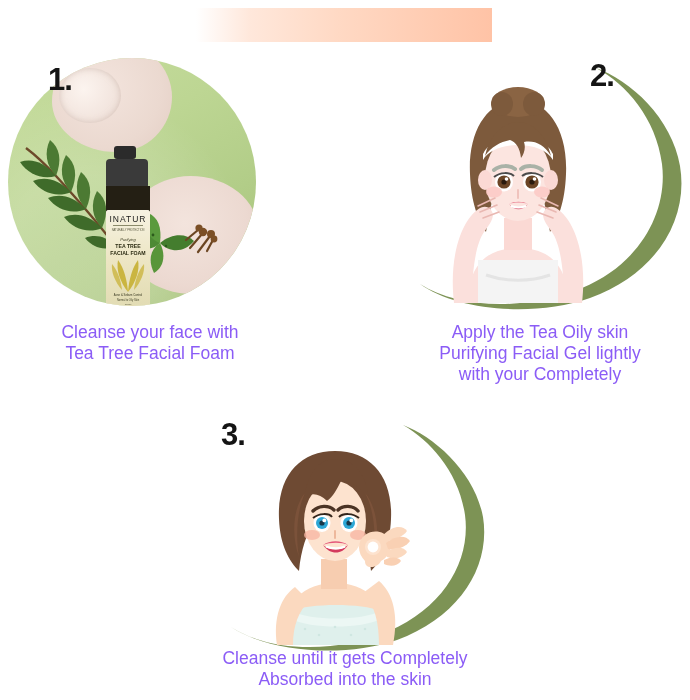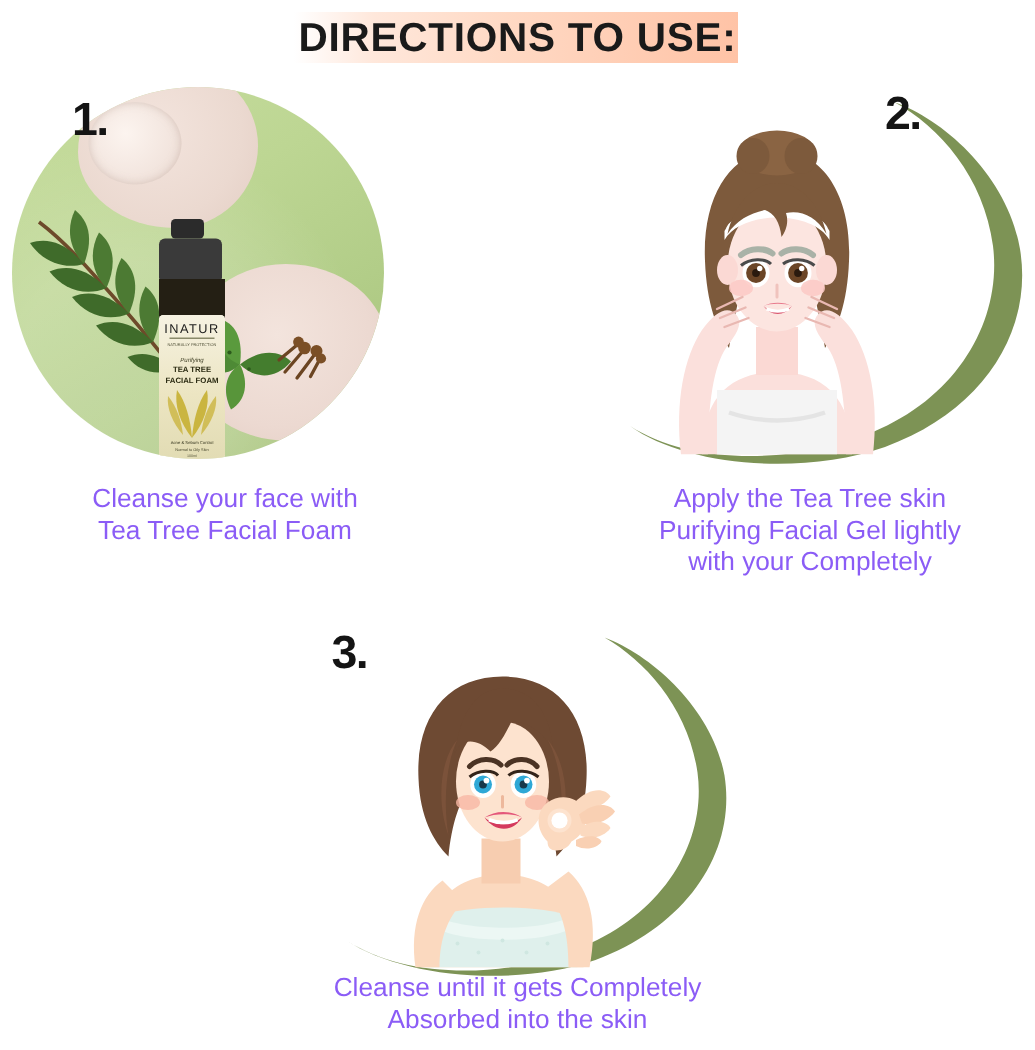--- a/index.html
+++ b/index.html
@@ -91,21 +91,20 @@
   .cap2{left:390px;top:322px;width:300px;}
   .cap3{left:145px;top:648px;width:400px;}
 </style>
 </head>
 <body>
 
 <div class="page">
 
   <div class="header-wrap">
     <div class="header-band"></div>
-    <div class="header-title">DIRECTIONS TO USE:</div>
   </div>
 
   <div class="step s1">
 
     <div class="photo-circle">
       <div class="blush-top"></div>
       <div class="blush-bot"></div>
 
       <svg class="neem" viewBox="0 0 120 140">
         <path d="M104 132 C86 108 62 80 40 56 C28 43 18 34 10 28" stroke="#6d4a2a" stroke-width="2.4" fill="none"></path>
@@ -258,21 +257,21 @@
         <path d="M120 128 L103 120"></path>
           <path d="M118 134 L101 127"></path>
           <path d="M115 140 L99 134"></path>
       </g>
     </svg>
 
     <div class="step-num" style="left:200px;top:6px;">2.</div>
   </div>
 
   <div class="caption cap2">
-    <div>Apply the Tea Tree skin</div>
+    <div>Apply the Tea Oily skin</div>
     <div>Purifying Facial Gel lightly</div>
     <div>with your Completely</div>
   </div>
 
   <div class="step s3">
 
     <svg class="arc-r3" viewBox="0 0 275 238">
       <path d="M 18 214 C 58 240 126 240 176 218 C 232 194 258 146 252 102 C 246 60 218 28 190 12
                C 222 24 262 60 270 104 C 278 154 246 204 184 227 C 128 246 54 238 18 214 Z" fill="#7d9355"></path>
     </svg>

